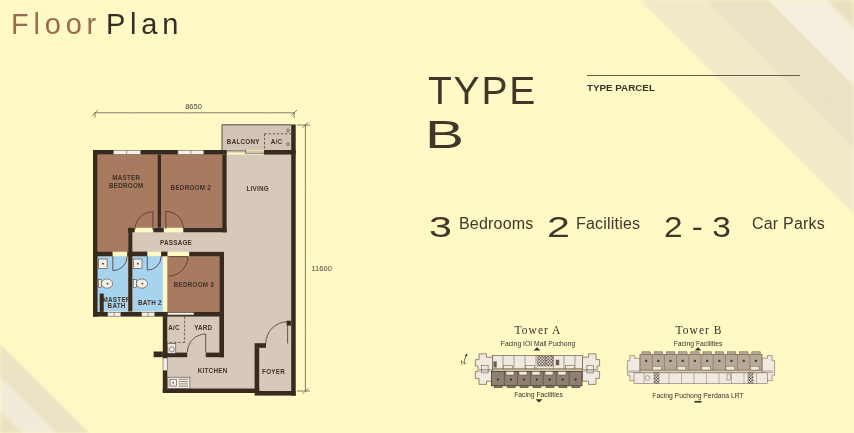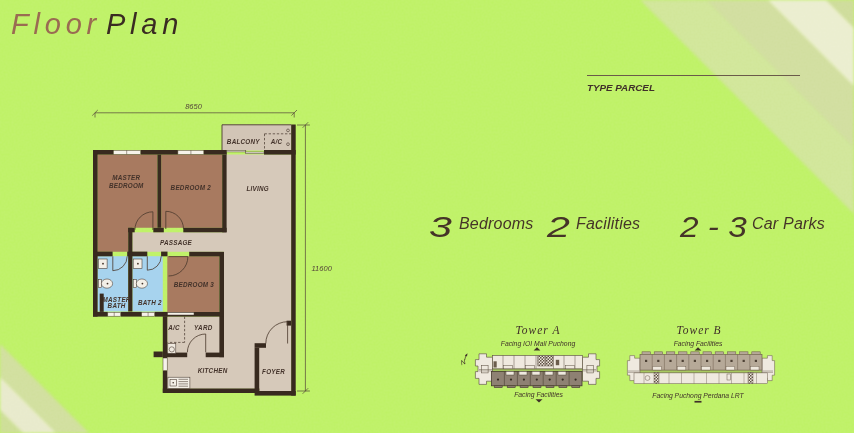--- a/index.html
+++ b/index.html
@@ -1,17 +1,17 @@
 <!DOCTYPE html>
 <html><head>
 <meta charset="utf-8">
 <style>
   html,body{margin:0;padding:0;}
-  .page{position:relative;width:854px;height:433px;background:#bef264;overflow:hidden;
-        font-family:"Liberation Sans",sans-serif;font-style:italic;}
+  .page{position:relative;width:854px;height:433px;background:#fef9c3;overflow:hidden;
+        font-family:"Liberation Sans",sans-serif;}
   .abs{position:absolute;}
   .title{left:11px;top:8px;font-size:29px;letter-spacing:4.8px;white-space:nowrap;}
   .title .floor{color:#9a6b52;}
   .title .plan{color:#3a2b22;margin-left:-8px;}
   .typeb{left:428px;top:68.6px;font-size:39px;line-height:44.8px;letter-spacing:1.8px;color:#453428;}
   .typeb .bb{display:inline-block;transform:scaleX(1.5);transform-origin:0 50%;margin-left:-3.5px;}
   .mline{left:587px;top:75.4px;width:213px;height:0;border-top:1px solid #6a5a4a;}
   .mparcel{left:587px;top:81.5px;font-size:9.8px;font-weight:bold;letter-spacing:0px;color:#40302a;}
   .sqft{left:713px;top:79.5px;font-size:21.5px;color:#453428;letter-spacing:0.5px;}
   .num{font-size:29px;color:#453428;top:211.3px;}
@@ -41,33 +41,34 @@
       <polygon points="826,0 854,0 854,28" fill="#d9cdbd" opacity="0.6"></polygon>
       <polygon points="0,344 0,377 56,433 89,433" fill="#ddd2c3" opacity="0.6"></polygon>
       <polygon points="0,377 0,410 23,433 56,433" fill="#f0e9dd" opacity="0.85"></polygon>
       <polygon points="0,410 0,433 23,433" fill="#d9cdbe" opacity="0.55"></polygon>
     </g>
     <rect x="0" y="0" width="854" height="433" fill="#ffffff" filter="url(#paper)" opacity="0.16"></rect>
   </svg>
 
   <div class="abs title"><span class="floor">Floor</span> <span class="plan">Plan</span></div>
 
+  <div class="abs typeb">TYPE<br><span class="bb">B</span></div>
 
   <div class="abs mline"></div>
 
   <div class="abs mparcel">TYPE PARCEL</div>
 
 
   <div class="abs num" style="left:429px;"><span class="numst">3</span></div>
   <div class="abs word" style="left:459px;">Bedrooms</div>
 
   <div class="abs num" style="left:547px;"><span class="numst">2</span></div>
   <div class="abs word" style="left:576px;">Facilities</div>
 
-  <div class="abs num" style="left:664px;margin-left:16px;"><span class="numst2">2 - 3</span></div>
+  <div class="abs num" style="left:664px;"><span class="numst2">2 - 3</span></div>
   <div class="abs word" style="left:744px;margin-left:8px;">Car Parks</div>
 
   <svg id="plan" class="abs" style="left:0;top:0" width="854" height="433" viewBox="0 0 854 433">
     <defs>
       <pattern id="hx" width="3" height="3" patternUnits="userSpaceOnUse">
         <rect width="3" height="3" fill="#efe9df"></rect>
         <rect width="1.5" height="1.5" fill="#5f5143"></rect>
         <rect x="1.5" y="1.5" width="1.5" height="1.5" fill="#5f5143"></rect>
       </pattern>
     </defs>

